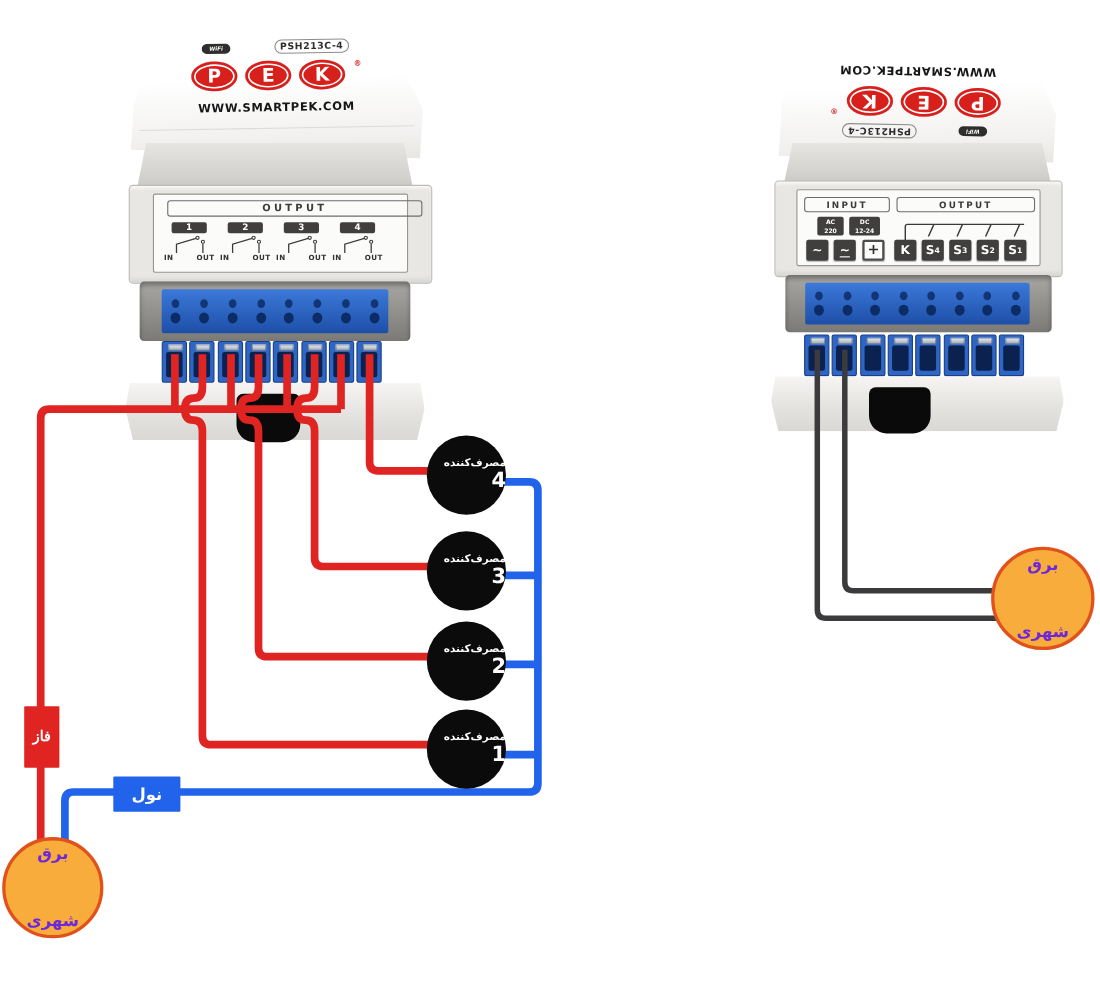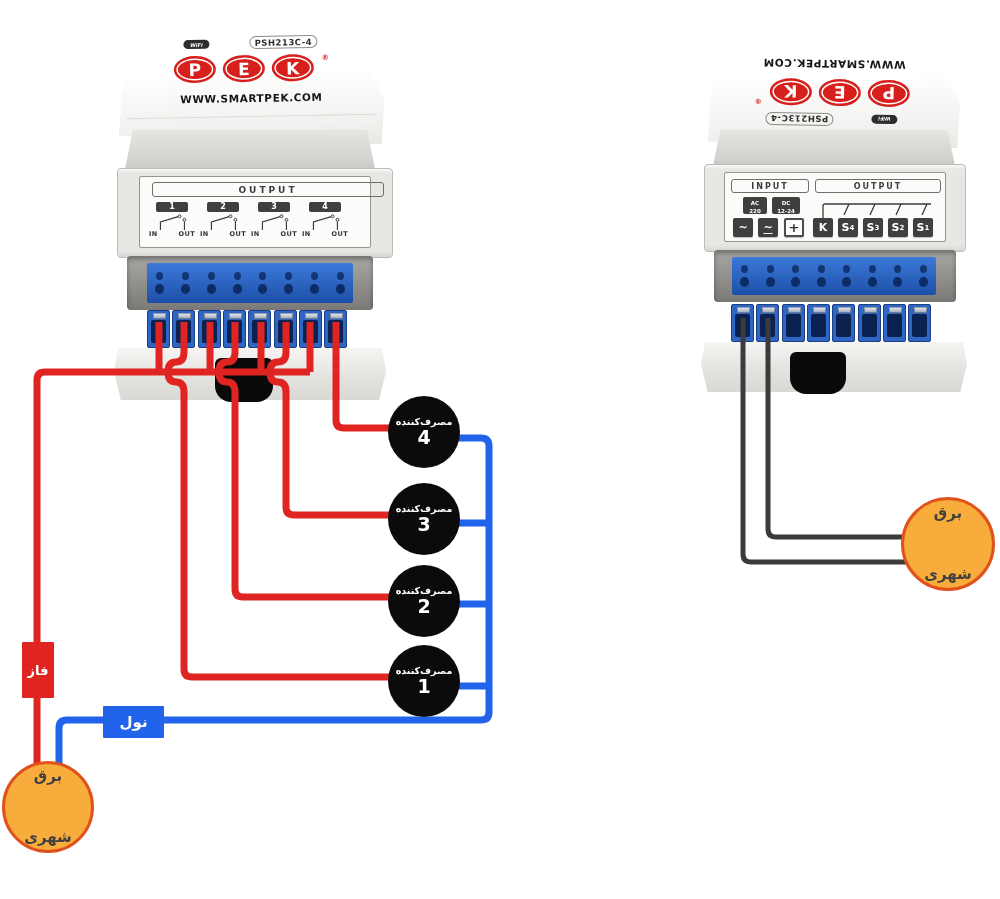--- a/index.html
+++ b/index.html
@@ -82,34 +82,34 @@
 
   
   .channels{position:absolute;display:flex;}
   .channel{width:50px;margin-right:1px;display:flex;flex-direction:column;align-items:center;}
   .relay-svg{margin-top:2px;}
   .inout{width:46px;display:flex;justify-content:space-between;font-size:6.5px;font-weight:bold;color:#333;letter-spacing:.4px;}
 
   
   .consumer{
     position:absolute;width:72px;height:72px;border-radius:50%;background:var(--consumer-fill);
-    color:#fff;display:flex;flex-direction:column;align-items:center;justify-content:center;z-index:5;
+    color:#fff;display:flex;flex-direction:column;align-items:flex-end;justify-content:center;z-index:5;
   }
   .consumer .cname{font-size:9.5px;font-weight:bold;direction:rtl;}
   .consumer .cnum{font-size:19px;font-weight:bold;line-height:1.1;}
   .source{
     position:absolute;border-radius:50%;background:var(--source-fill);border:3px solid var(--source-border);
-    color:#404040;font-weight:bold;font-size:15px;display:flex;flex-direction:column;align-items:center;justify-content:center;
+    color:#6d28d9;font-weight:bold;font-size:15px;display:flex;flex-direction:column;align-items:center;justify-content:center;
     direction:rtl;line-height:1.3;z-index:5;gap:42px;
   }
   .tagbox{
     position:absolute;color:#fff;font-weight:bold;display:flex;align-items:center;justify-content:center;
     direction:rtl;z-index:6;border-radius:1px;
   }
-  #phase-tag{background:var(--phase-wire);font-size:13px;}
+  #phase-tag{background:var(--phase-wire);font-size:13px;font-family:Liberation Serif, serif;}
   #neutral-tag{background:var(--neutral-wire);font-size:15px;}
 
   #wires{position:absolute;left:0;top:0;z-index:4;pointer-events:none;}
   .w-phase{stroke:var(--phase-wire);stroke-width:7;fill:none;}
   .w-neutral{stroke:var(--neutral-wire);stroke-width:7;fill:none;}
   .w-power{stroke:var(--power-wire);stroke-width:5;fill:none;}
   .sym{stroke:#3a3a38;stroke-width:1.3;fill:none;}
   .sym-dot{fill:#fbfbfa;stroke:#3a3a38;stroke-width:1.1;}
 </style>
 </head>

